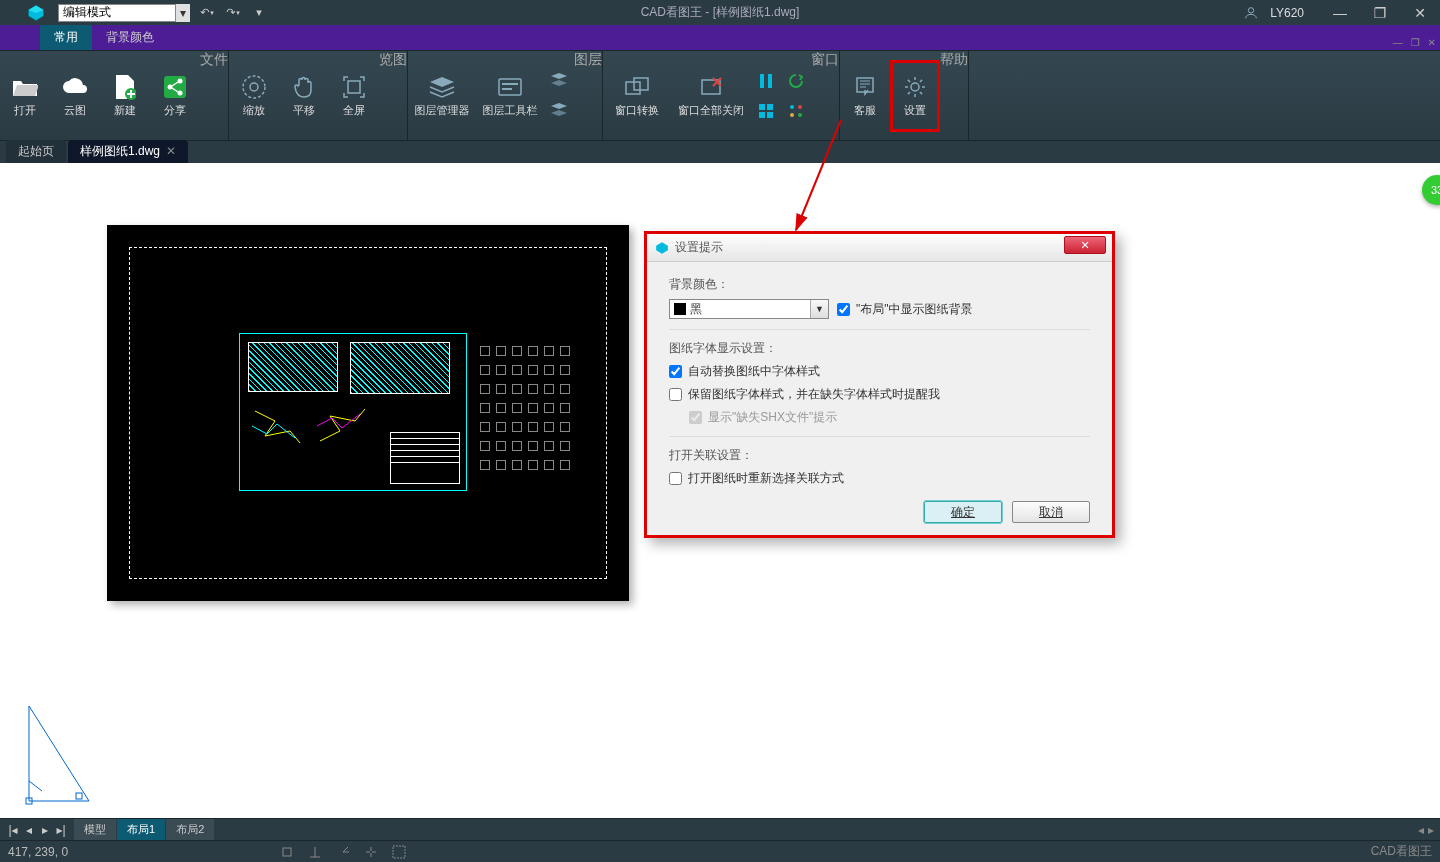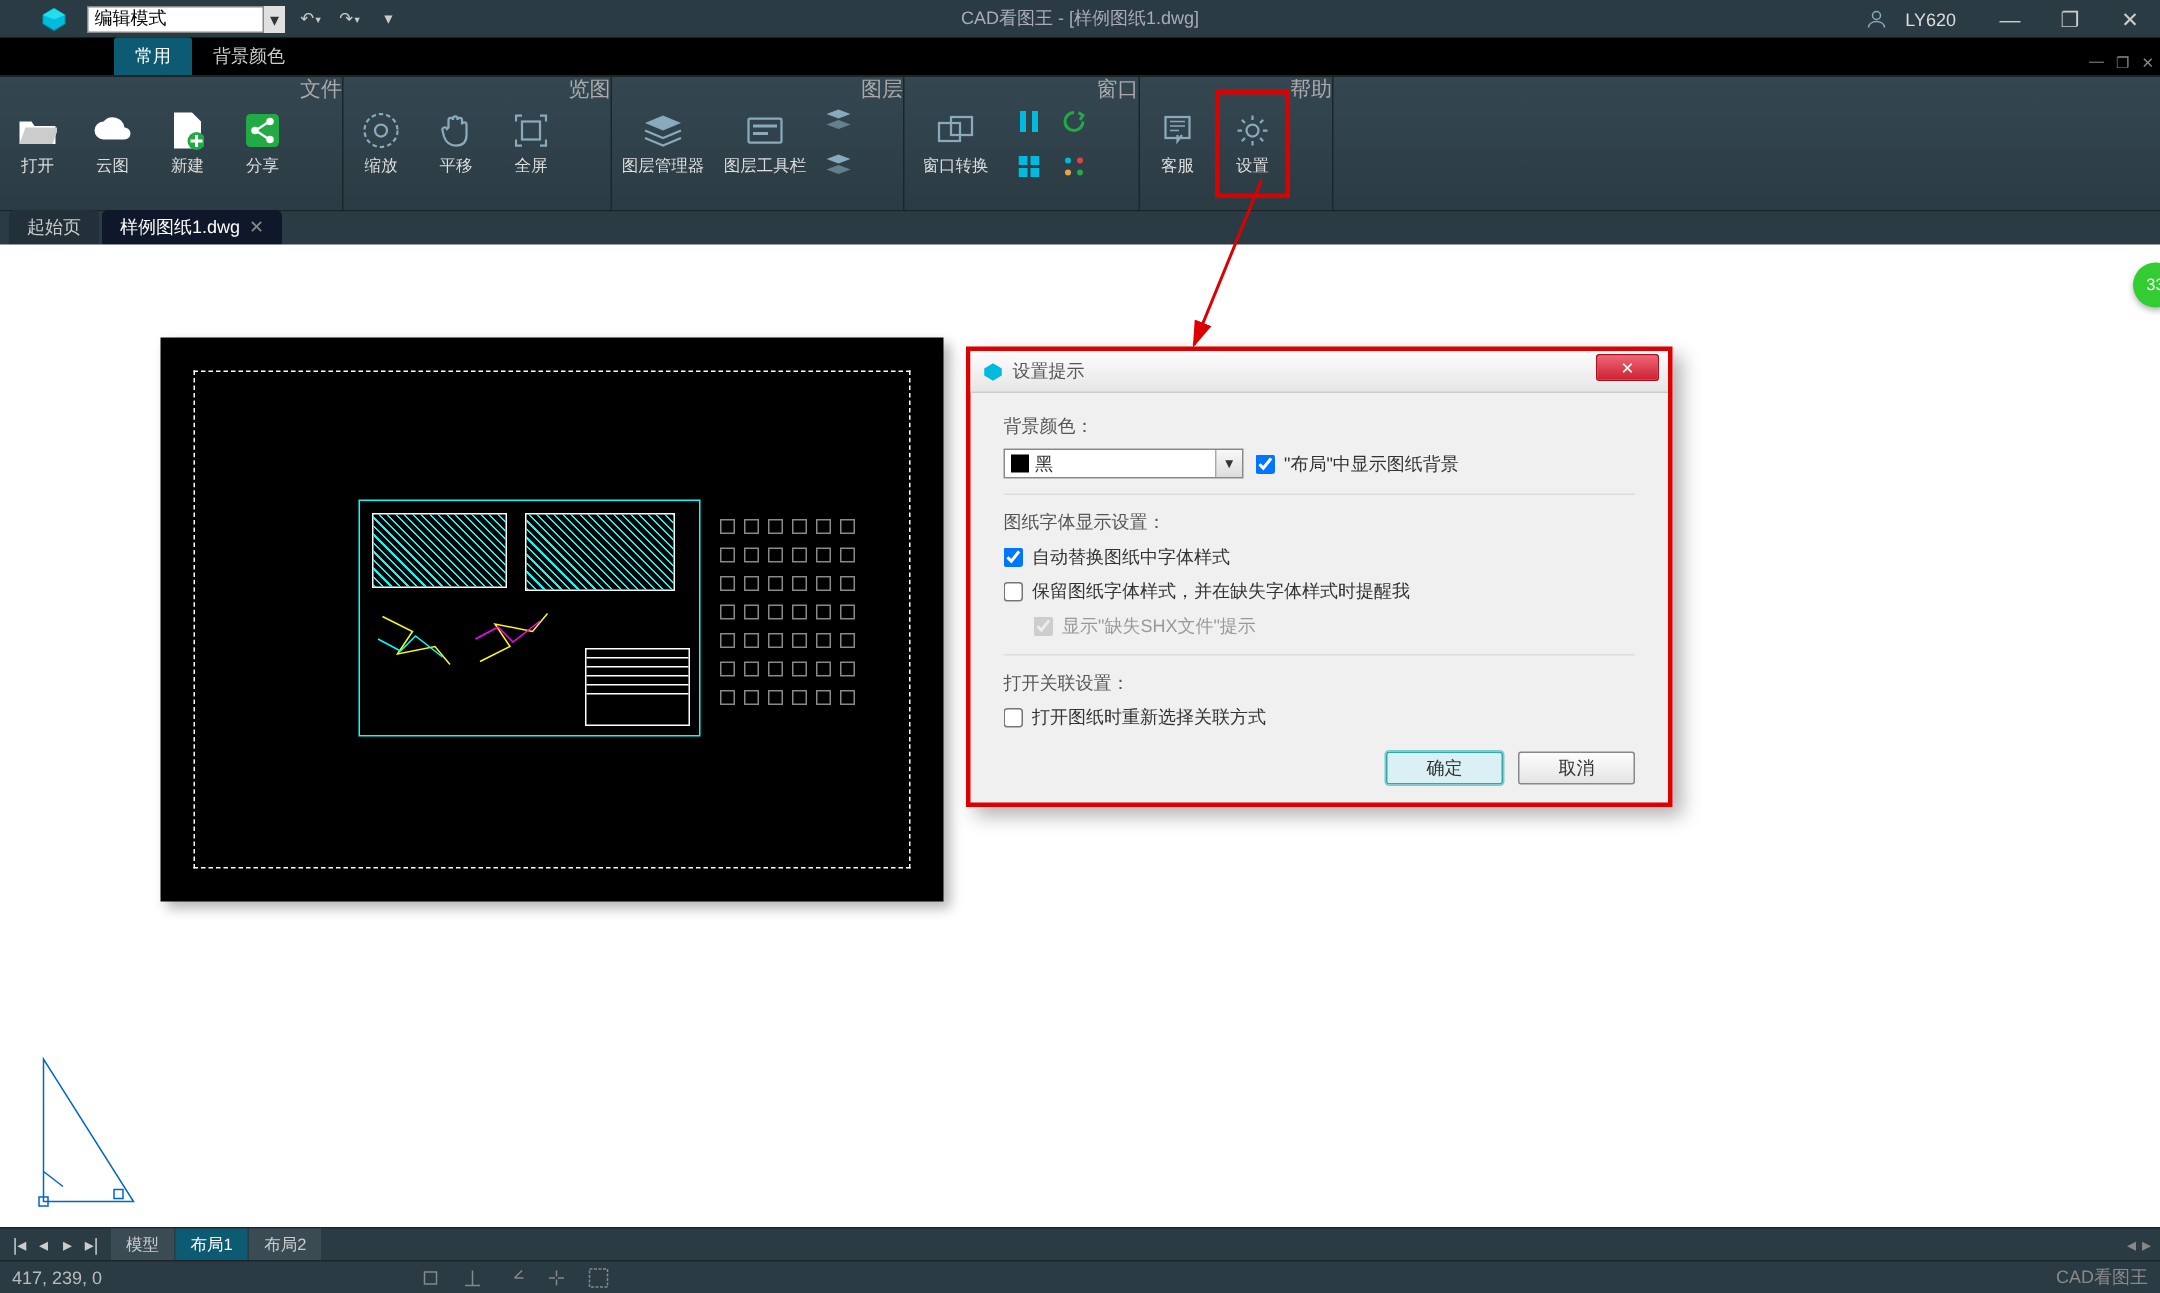--- a/index.html
+++ b/index.html
@@ -14,21 +14,21 @@
 .titlebar .qat { display: flex; align-items: center; gap: 4px; margin-left: 6px; }
 .titlebar .qat-btn { width: 22px; height: 18px; display: flex; align-items: center; justify-content: center; color: #ccc; font-size: 11px; }
 .qat-btn .dd { font-size: 7px; margin-left: 1px; }
 .titlebar .title-text { position: absolute; left: 50%; transform: translateX(-50%); color: #aab; }
 .titlebar .right { position: absolute; right: 0; display: flex; align-items: center; height: 25px; }
 .titlebar .user-ico { width: 30px; height: 25px; display: flex; align-items: center; justify-content: center; }
 .titlebar .username { color: #ddd; margin: 0 16px 0 4px; }
 .titlebar .winbtn { width: 40px; height: 25px; display: flex; align-items: center; justify-content: center; color: #ccc; font-size: 14px; }
 
 
-.tabstrip { height: 26px; background: #000000; display: flex; align-items: flex-end; padding-left: 76px; border-bottom: 1px solid #1b262c; position: relative; }
+.tabstrip { height: 26px; background: #4c1d95; display: flex; align-items: flex-end; padding-left: 40px; border-bottom: 1px solid #1b262c; position: relative; }
 .tabstrip .tab { padding: 4px 14px; color: #ccc; font-size: 12px; }
 .tabstrip .tab.active { background: #0d5a73; color: #fff; border-radius: 2px 2px 0 0; }
 .tabstrip .mdi-mini { position: absolute; right: 4px; bottom: 2px; display: flex; gap: 8px; color: #888; font-size: 10px; }
 
 
 .ribbon { height: 90px; background: linear-gradient(#344750, #2b3b44); display: flex; border-bottom: 1px solid #1b262c; }
 .ribbon-group { display: flex; flex-direction: row; border-right: 1px solid #1b262c; }
 .ribbon-group .items { display: flex; flex: 1; align-items: center; }
 .ribbon-group .label { height: 16px; text-align: center; color: #aaa; font-size: 14px; }
 .rbtn { width: 50px; display: flex; flex-direction: column; align-items: center; justify-content: center; gap: 2px; height: 72px; cursor: pointer; }
@@ -70,21 +70,21 @@
 .dialog .row { display: flex; align-items: center; gap: 8px; margin-bottom: 6px; }
 .dialog .bg-select { width: 160px; height: 20px; border: 1px solid #888; background: #fff; display: flex; align-items: center; padding: 0 4px; position: relative; }
 .bg-select .sw { width: 12px; height: 12px; background: #000; margin-right: 4px; }
 .bg-select .dd { position: absolute; right: 0; top: 0; width: 18px; height: 100%; background: linear-gradient(#f8f8f8, #ddd); border-left: 1px solid #aaa; display: flex; align-items: center; justify-content: center; font-size: 9px; }
 .dialog hr { border: none; border-top: 1px solid #ddd; margin: 10px 0; }
 .dialog .chk { display: flex; align-items: center; gap: 6px; font-size: 12px; color: #333; }
 .dialog .chk.dim { color: #999; }
 .dialog .chk input { width: 13px; height: 13px; }
 .dialog .indent { margin-left: 20px; }
 .dialog .btns { display: flex; justify-content: flex-end; gap: 10px; margin-top: 14px; }
-.dialog .btn { width: 78px; height: 22px; border: 1px solid #888; background: linear-gradient(#fdfdfd, #e4e4e4); border-radius: 2px; display: flex; align-items: center; justify-content: center; font-size: 12px; cursor: pointer; }
+.dialog .btn { width: 78px; height: 22px; border: 1px solid #888; background: linear-gradient(#fdfdfd, #e4e4e4); border-radius: 2px; display: flex; align-items: center; justify-content: center; font-size: 12px; cursor: pointer; text-decoration: underline; }
 .dialog .btn.primary { border: 1px solid #3aa; background: #daf0f5; outline: 1px solid #7cc; }
 
 
 .layoutbar { position: absolute; left: 0; right: 0; bottom: 22px; height: 22px; background: #2b3b44; display: flex; align-items: center; border-top: 1px solid #1b262c; }
 .nav-arrows { display: flex; gap: 2px; padding: 0 6px; color: #ccc; }
 .nav-arrows span { width: 14px; text-align: center; cursor: pointer; }
 .ltab { padding: 3px 10px; background: #3a4b54; color: #ccc; margin-right: 1px; font-size: 11px; }
 .ltab.active { background: #0d5a73; color: #fff; }
 .layoutbar .scroll { flex: 1; display: flex; justify-content: flex-end; gap: 4px; padding-right: 6px; color: #888; }
 
@@ -262,20 +262,29 @@
   <div class="ribbon-group">
     <div class="items">
       <div class="rbtn wide">
         <div class="ico">
             <svg width="26" height="22" viewBox="0 0 26 22">
               <rect x="2" y="6" width="14" height="12" fill="none" stroke="#8ab" stroke-width="1.5"></rect>
               <rect x="10" y="2" width="14" height="12" fill="none" stroke="#8ab" stroke-width="1.5"></rect>
             </svg>
           </div>
         <div class="lbl">窗口转换</div>
+      </div>
+      <div class="rbtn" style="width:80px">
+        <div class="ico">
+            <svg width="26" height="22" viewBox="0 0 26 22">
+              <rect x="4" y="4" width="18" height="14" fill="none" stroke="#8ab" stroke-width="1.5"></rect>
+              <path d="M15 2l8 8M23 2l-8 8" stroke="#d44" stroke-width="2"></path>
+            </svg>
+          </div>
+        <div class="lbl">窗口全部关闭</div>
       </div>
       <div class="rbtn narrow">
         <div class="ico">
             <svg width="14" height="16">
               <rect x="1" y="1" width="4" height="14" fill="#0bd"></rect>
               <rect x="9" y="1" width="4" height="14" fill="#0bd"></rect>
             </svg>
           </div>
         <div class="ico">
             <svg width="14" height="14">

